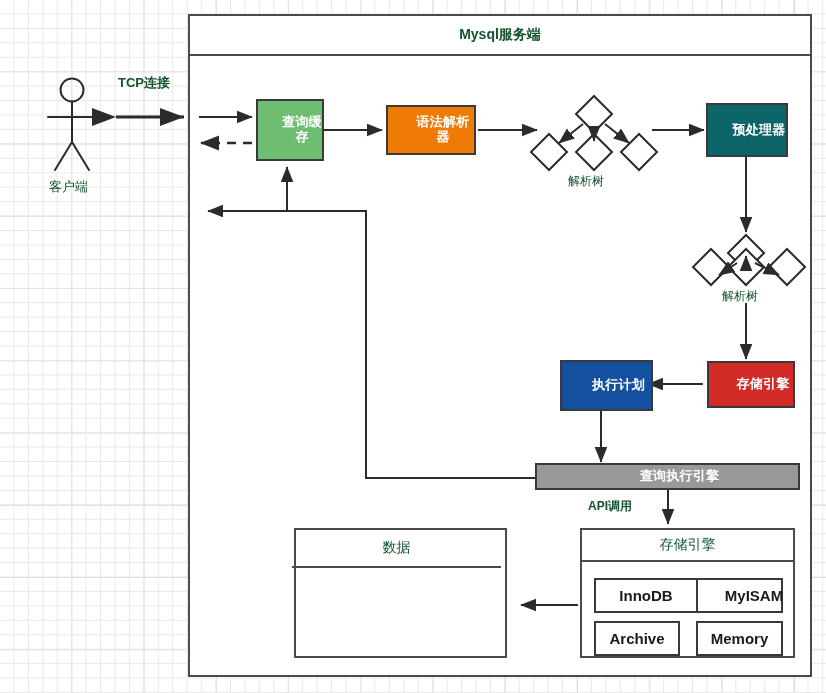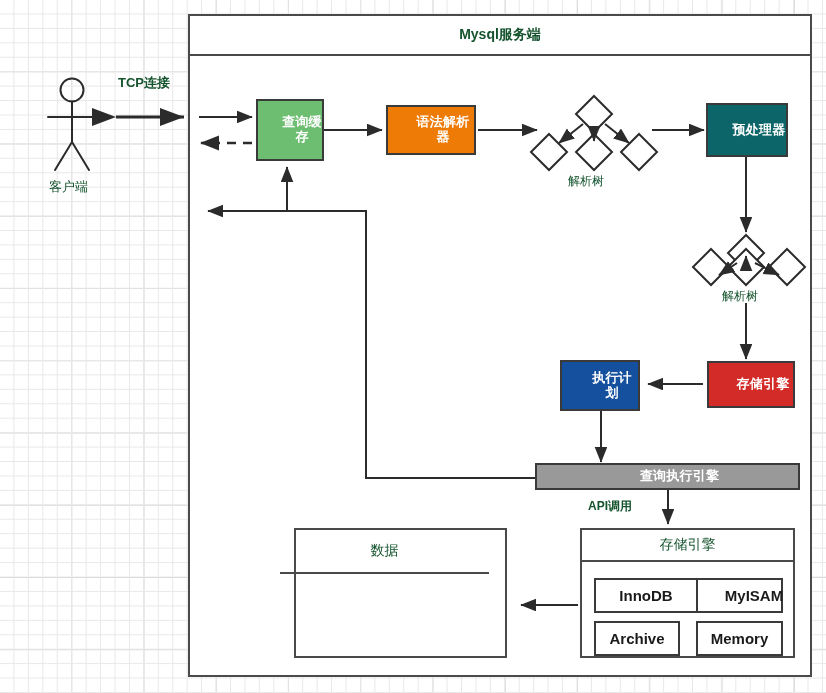--- a/index.html
+++ b/index.html
@@ -199,40 +199,40 @@
 </div>
 
 <div class="node colorbox" style="left:706px; top:103px; width:82px; height:54px; background:#0C6568;">
   <span class="boxlabel">预处理器</span>
 </div>
 
 <div class="node colorbox" style="left:707px; top:361px; width:88px; height:47px; background:#D32C28;">
   <span class="boxlabel">存储引擎</span>
 </div>
 
-<div class="node colorbox" style="left:560px; top:360px; width:80px; height:51px; background:#14509E;">
+<div class="node colorbox" style="left:560px; top:360px; width:93px; height:51px; background:#14509E;">
   <span class="boxlabel">执行计划</span>
 </div>
 
 <div class="node colorbox" style="left:535px; top:463px; width:265px; height:27px; background:#999999;">
   <span class="boxlabel">查询执行引擎</span>
 </div>
 
 <div class="freetext" style="left:118px; top:74px; font-size:13px;">TCP连接</div>
 
 <div class="freetext" style="left:49px; top:178px; font-size:13px; font-weight:normal;">客户端</div>
 
 <div class="freetext" style="left:568px; top:173px; font-size:12px; font-weight:normal;">解析树</div>
 
 <div class="freetext" style="left:722px; top:288px; font-size:12px; font-weight:normal;">解析树</div>
 
 <div class="freetext" style="left:588px; top:498px; font-size:12px;">API调用</div>
 
 <div class="panel" style="left:294px; top:528px; width:213px; height:130px;"></div>
-<div class="panel-title" style="left:280px; top:530px; width:209px; height:44px;">
+<div class="panel-title" style="left:292px; top:530px; width:209px; height:38px;">
   <span>数据</span>
 </div>
 
 <div class="panel" style="left:580px; top:528px; width:215px; height:130px;"></div>
 <div class="panel-title" style="left:582px; top:530px; width:211px; height:32px;">
   <span>存储引擎</span>
 </div>
 
 <div class="engine-cell" style="left:594px; top:578px; width:104px; height:35px;">InnoDB</div>
 <div class="engine-cell" style="left:696px; top:578px; width:87px; height:35px;padding-left:29px;">MyISAM</div>

